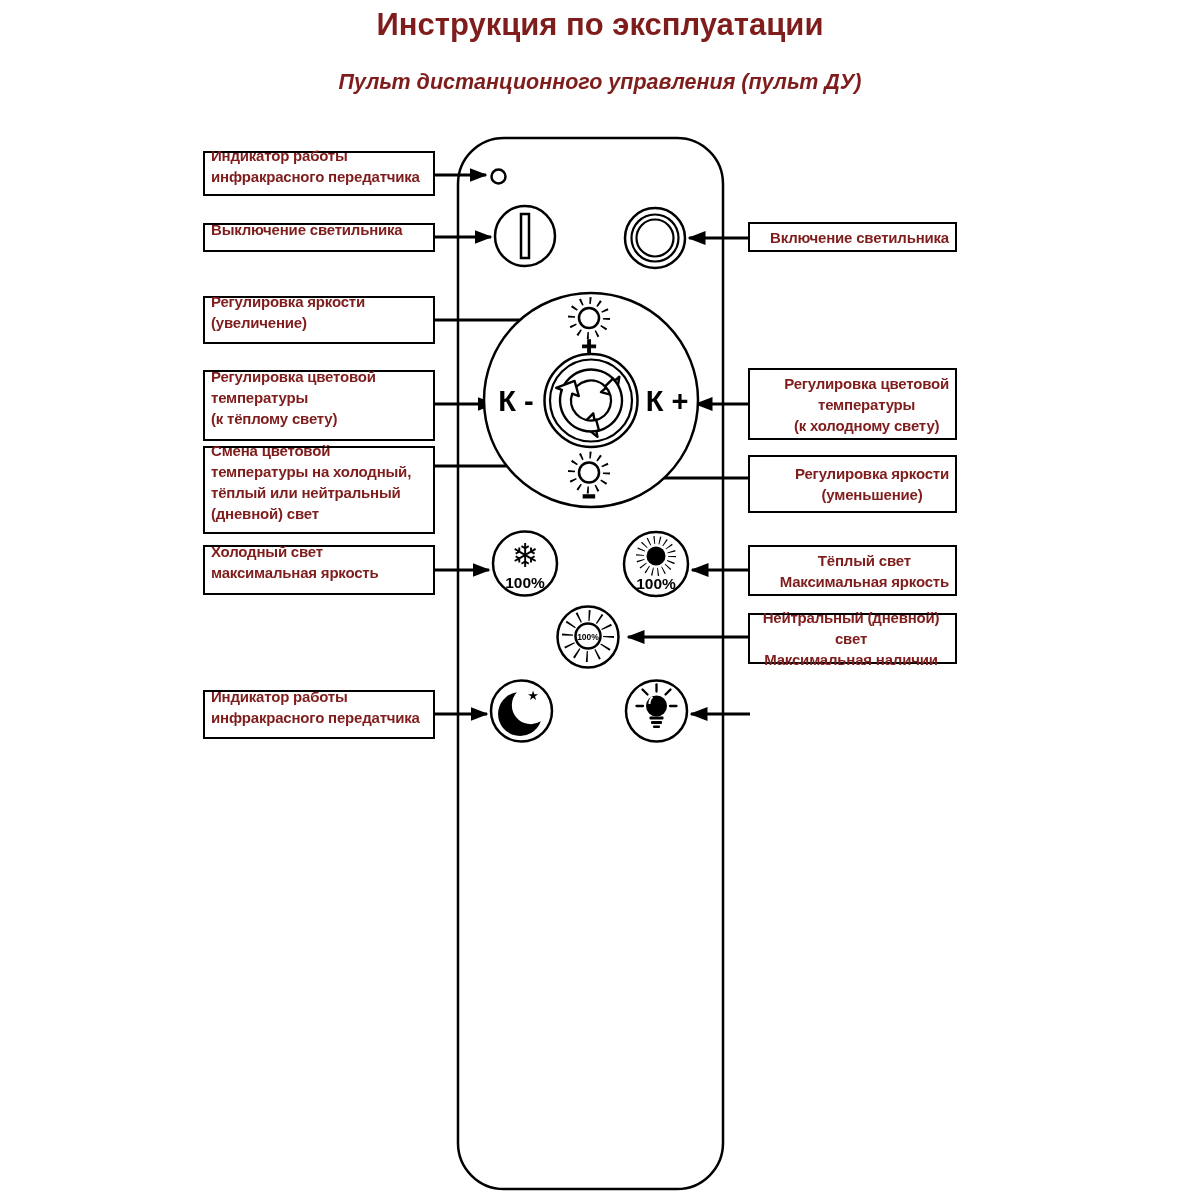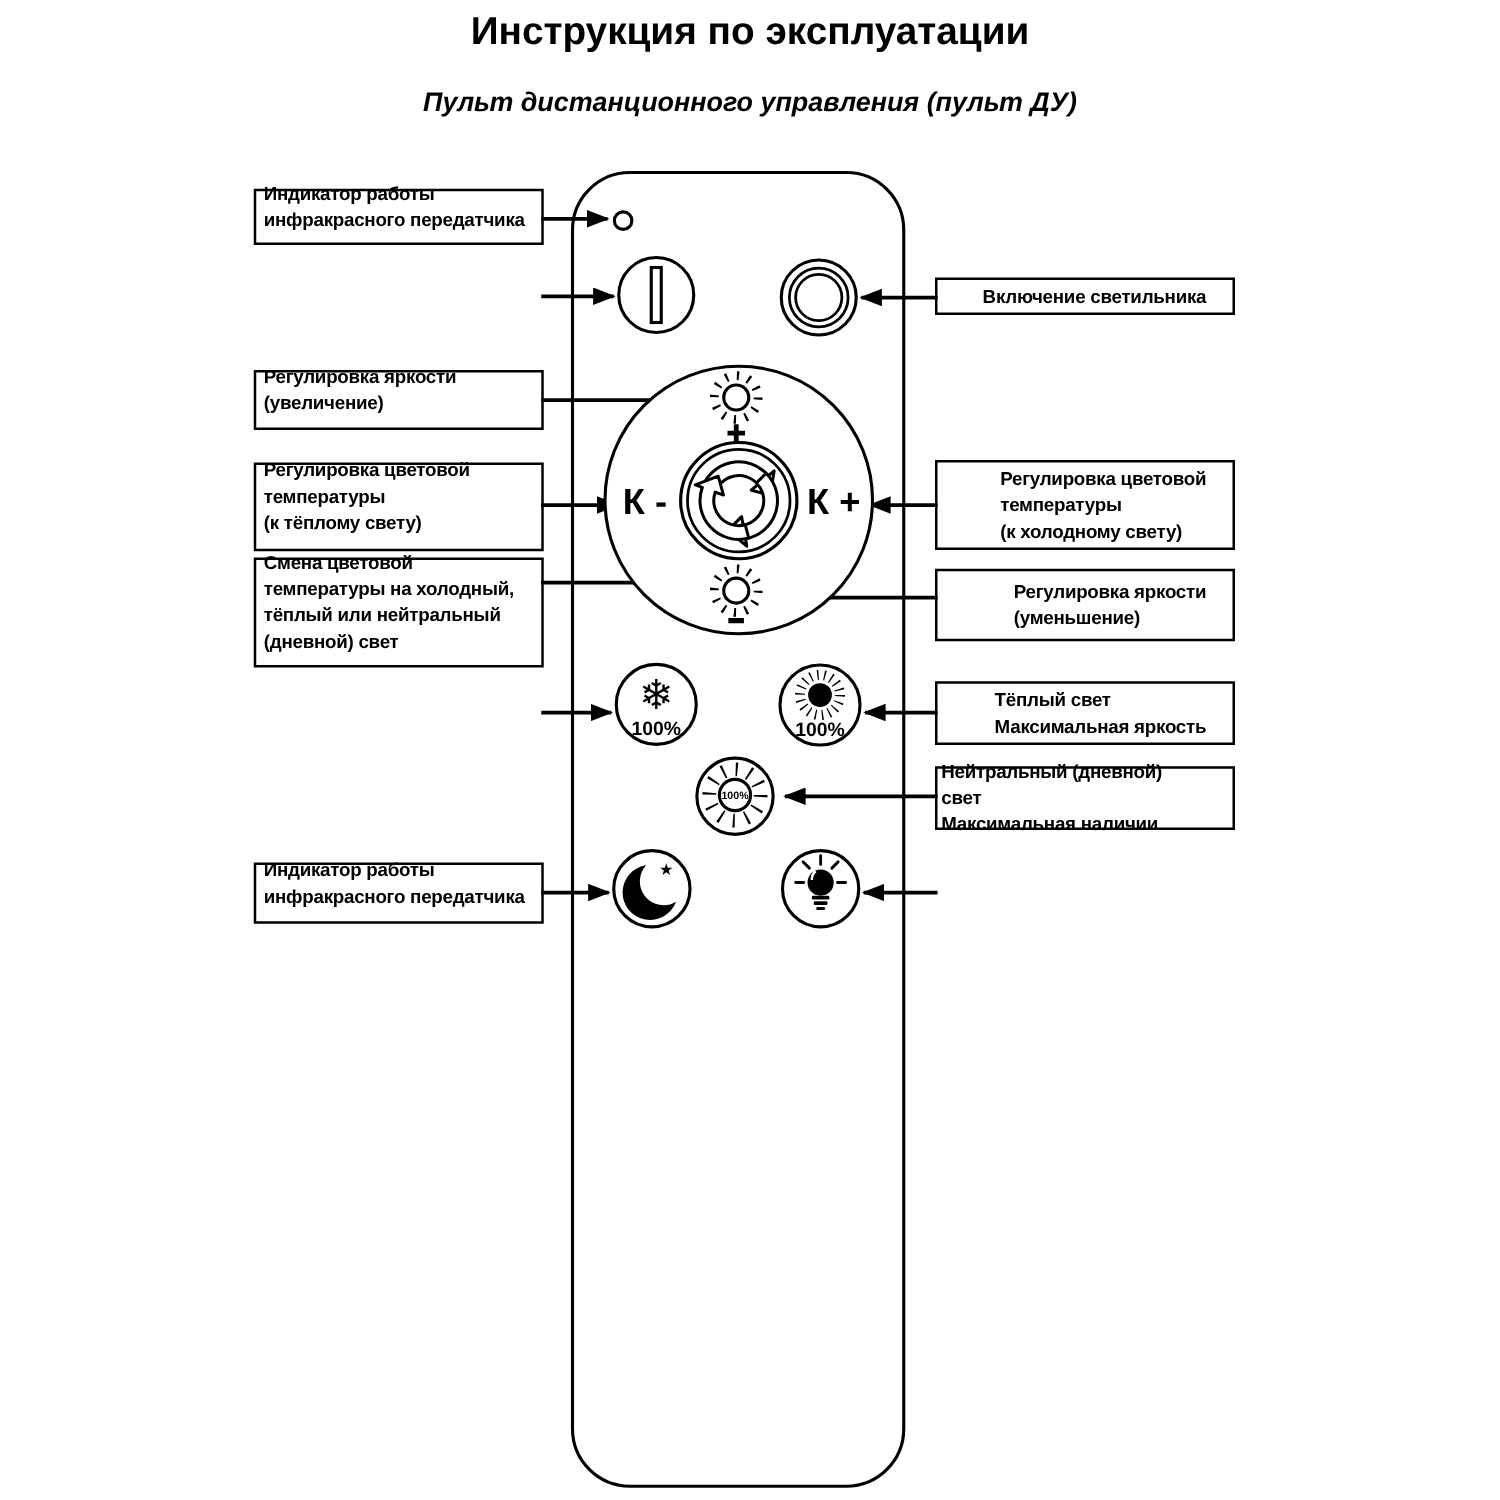--- a/index.html
+++ b/index.html
@@ -1,52 +1,55 @@
 <!DOCTYPE html>
 <html><head>
 <meta charset="utf-8">
 <style>
   html,body{margin:0;padding:0;background:#fff;}
   .canvas{position:relative;width:1200px;height:1200px;background:#fff;overflow:hidden;
-          font-family:"Liberation Sans","DejaVu Sans",sans-serif;color:#000000;}
+          font-family:"Liberation Sans","DejaVu Sans",sans-serif;color:#7f1d1d;}
   .title{position:absolute;top:7px;left:0;width:100%;text-align:center;
          font-size:31px;font-weight:bold;}
   .subtitle{position:absolute;top:70px;left:0;width:100%;text-align:center;
          font-size:21.5px;font-weight:bold;font-style:italic;}
   .label{position:absolute;box-sizing:border-box;border:2.5px solid #000;background:#fff;
          display:flex;align-items:center;font-size:15px;line-height:21px;font-weight:bold;
          letter-spacing:-0.2px;white-space:pre-line;}
   .label.left{left:203px;width:232px;padding:1px 3px 17px 6px;text-align:left;justify-content:flex-start;}
-  .label.right{left:748px;width:240px;padding:1px 21px 1px 3px;text-align:left;justify-content:flex-end;}
+  .label.right{left:748px;width:209px;padding:1px 6px 1px 3px;text-align:center;justify-content:flex-end;}
   svg.diagram{position:absolute;left:0;top:0;}
   .outline{fill:#fff;stroke:#000;stroke-width:2.5;}
   .thin{fill:none;stroke:#000;stroke-width:2.2;}
   .conn{stroke:#000;stroke-width:3;fill:none;}
   .rays{fill:none;stroke:#000;}
   .svgtxt{fill:#000;font-family:"Liberation Sans","DejaVu Sans",sans-serif;font-weight:bold;}
 </style>
 </head>
 <body>
 
 <div class="canvas">
 
   <div class="title">Инструкция по эксплуатации</div>
   <div class="subtitle">Пульт дистанционного управления (пульт ДУ)</div>
 
   <div class="label left" style="top:151px;height:45px;">Индикатор работы
 инфракрасного передатчика</div>
+  <div class="label left" style="top:223px;height:29px;">Выключение светильника</div>
   <div class="label left" style="top:296px;height:48px;">Регулировка яркости
 (увеличение)</div>
   <div class="label left" style="top:370px;height:71px;">Регулировка цветовой
 температуры
 (к тёплому свету)</div>
   <div class="label left" style="top:446px;height:88px;">Смена цветовой
 температуры на холодный,
 тёплый или нейтральный
 (дневной) свет</div>
+  <div class="label left" style="top:545px;height:50px;">Холодный свет
+максимальная яркость</div>
   <div class="label left" style="top:690px;height:49px;">Индикатор работы
 инфракрасного передатчика</div>
 
   <div class="label right" style="top:222px;height:30px;">Включение светильника</div>
   <div class="label right" style="top:368px;height:72px;">Регулировка цветовой
 температуры
 (к холодному свету)</div>
   <div class="label right" style="top:455px;height:58px;">Регулировка яркости
 (уменьшение)</div>
   <div class="label right" style="top:545px;height:51px;">Тёплый свет

